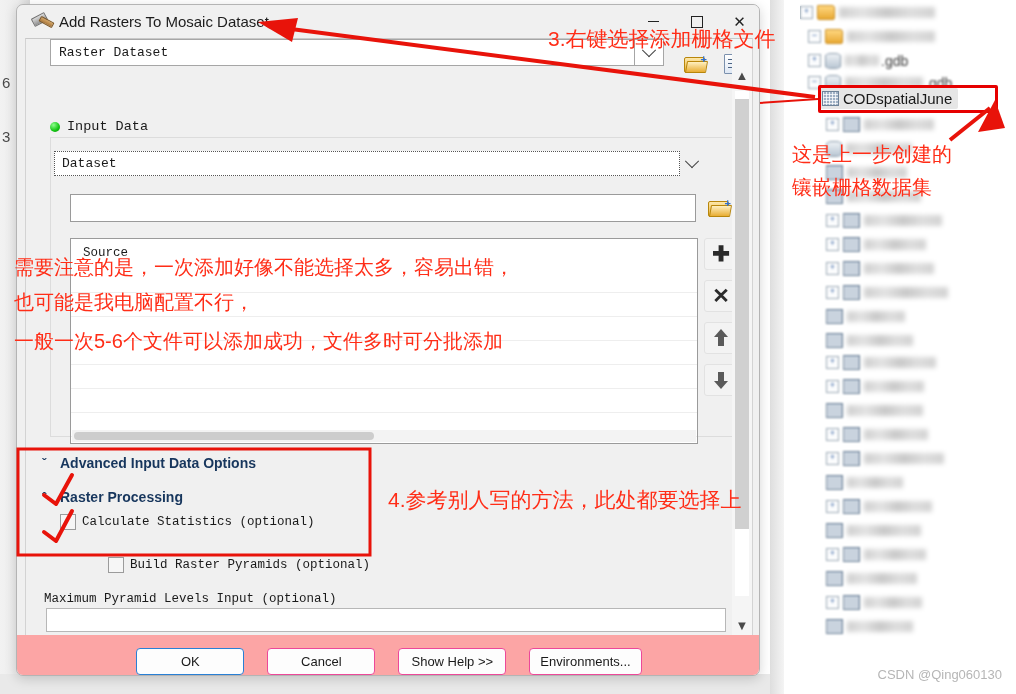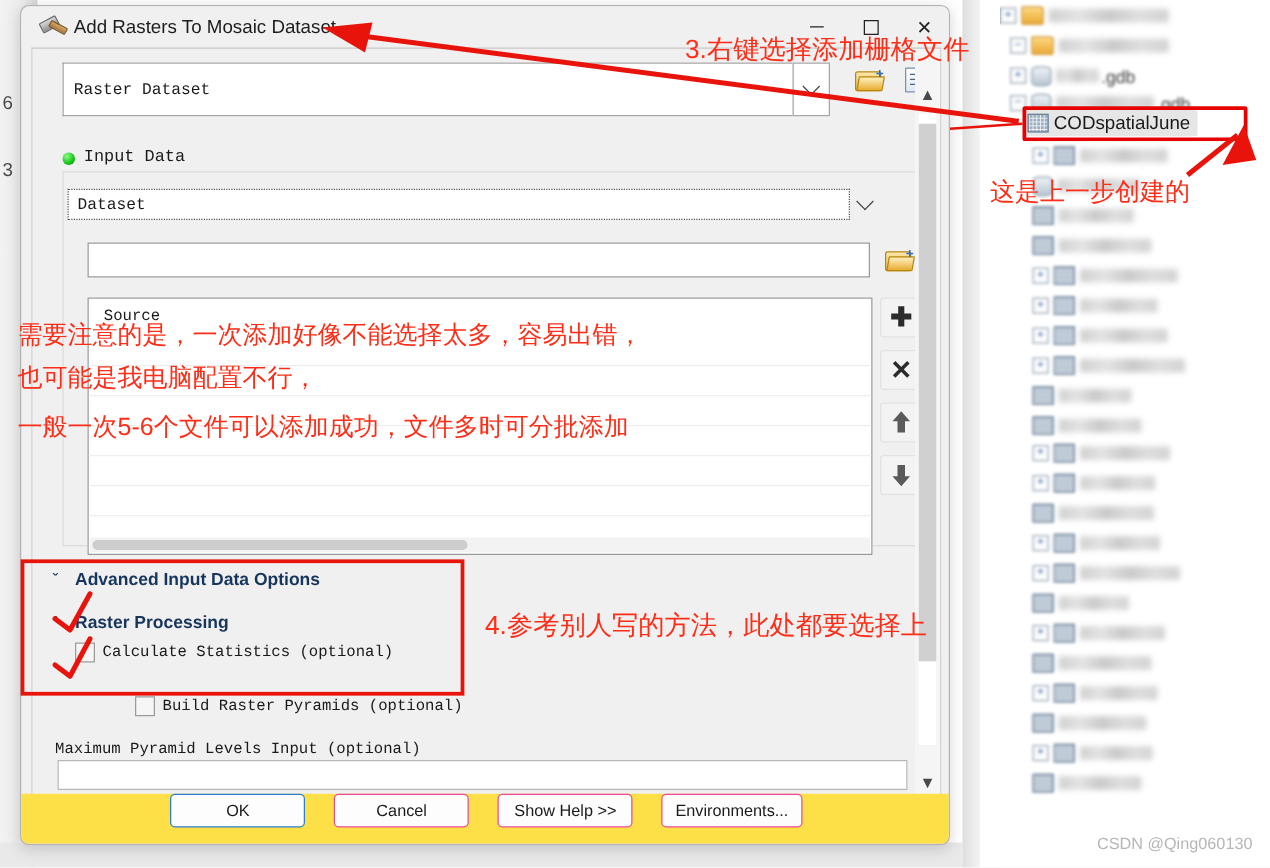--- a/index.html
+++ b/index.html
@@ -181,22 +181,22 @@
     box-sizing: border-box;
     overflow: hidden;
   }
   .dlg-content {
     position: absolute; left: 0; top: 0;
     width: 708px; height: 598px;
   }
 
   
   .combo-row {
-    position: absolute; left: 24px; top: 11px;
-    width: 614px; height: 43px;
+    position: absolute; left: 24px; top: 0;
+    width: 614px; height: 27px;
     display: flex;
   }
   .combo {
     flex: 1;
     background: #ffffff;
     border: 1px solid #a6a6a6;
     border-right: none;
     display: flex; align-items: center;
     padding-left: 8px;
     font-family: "Liberation Mono", monospace;
@@ -424,22 +424,22 @@
     background: #ffffff;
   }
   .dlg-scroll .thumb {
     position: absolute; left: 3px; top: 60px; width: 14px; height: 430px;
     background: #d0d0d0;
   }
 
   
   .footer {
     position: absolute; left: 0; bottom: 0; width: 744px; height: 40px;
-    background: #fde047;
-    display: flex; align-items: flex-start; justify-content: center;
+    background: #fca5a5;
+    display: flex; align-items: flex-end; justify-content: center;
     gap: 23px;
   }
   .btn {
     height: 25px; min-width: 86px;
     background: #fdfdfd;
     border: 1px solid #ec4899;
     border-radius: 4px;
     display: flex; align-items: center; justify-content: center;
     font-family: "Liberation Sans", sans-serif;
     font-size: 13px; color: #1a1a1a;
@@ -774,15 +774,16 @@
   </svg>
 
   <div class="ann ann-step" style="left:548px; top:25px;">3.右键选择添加栅格文件</div>
   <div class="ann ann-step" style="left:388px; top:462px;margin-top:24px;">4.参考别人写的方法，此处都要选择上</div>
 
   <div class="ann ann-note" style="left:14px; top:254px;">需要注意的是，一次添加好像不能选择太多，容易出错，</div>
   <div class="ann ann-note" style="left:14px; top:289px;">也可能是我电脑配置不行，</div>
   <div class="ann ann-note" style="left:14px; top:328px;">一般一次5-6个文件可以添加成功，文件多时可分批添加</div>
 
   <div class="ann ann-right" style="left:792px; top:140px;">这是上一步创建的</div>
+  <div class="ann ann-right" style="left:792px; top:173px;">镶嵌栅格数据集</div>
 
   <div class="watermark">CSDN @Qing060130</div>
 </div>
 
 </body></html>

